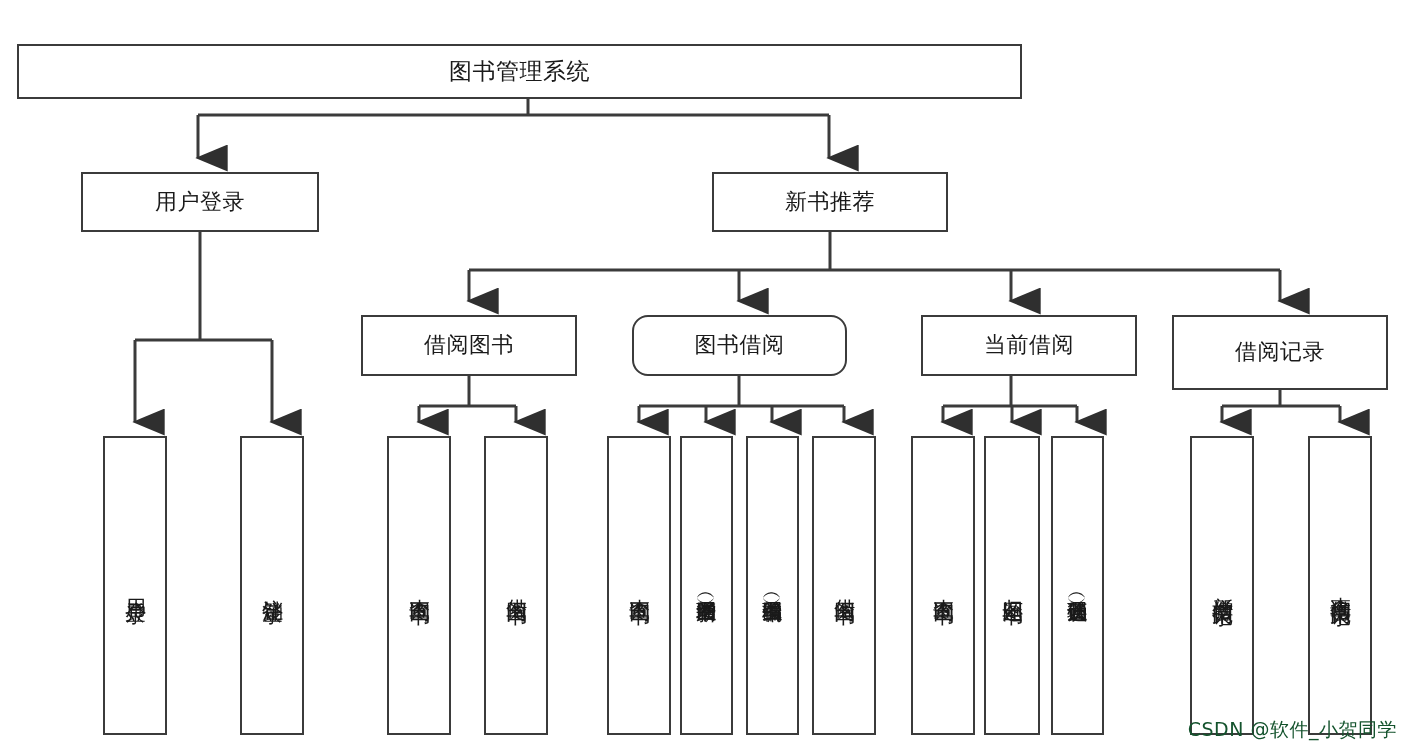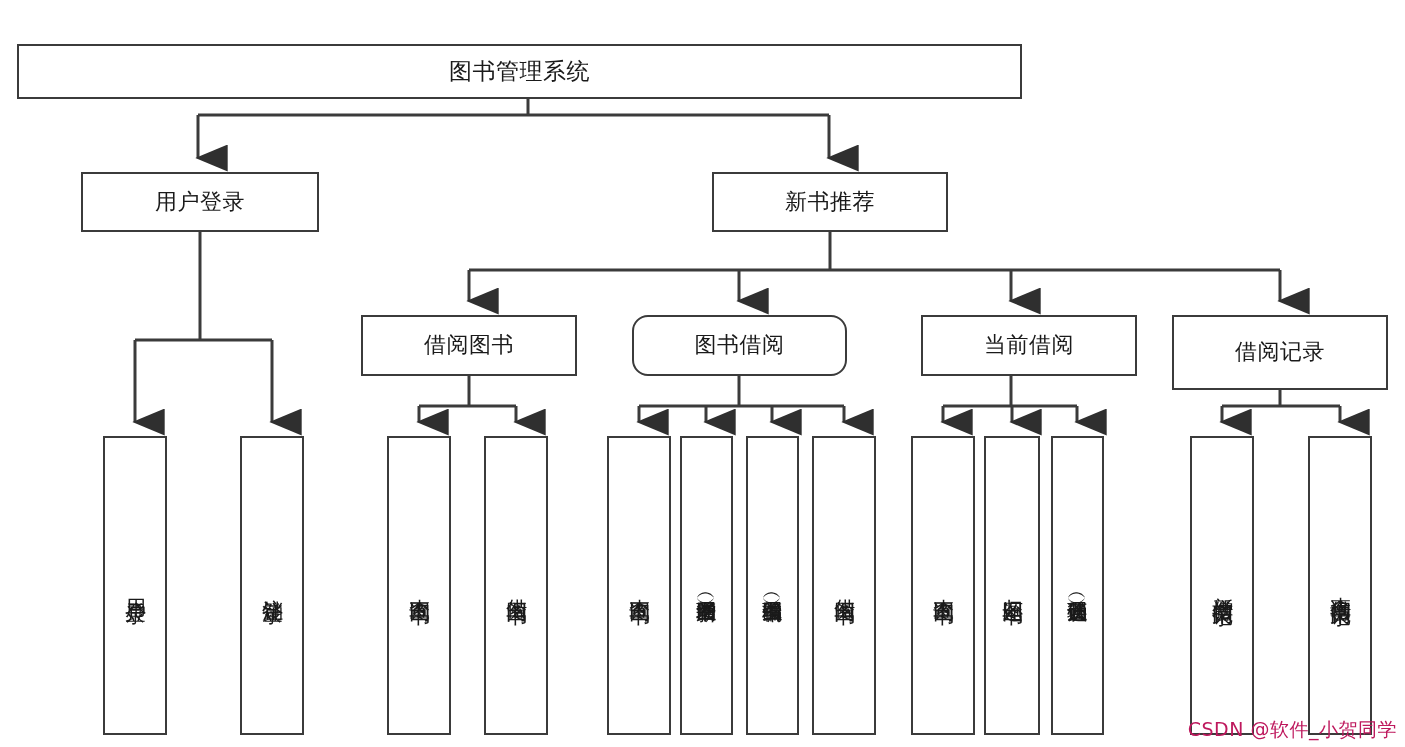--- a/index.html
+++ b/index.html
@@ -50,21 +50,21 @@
   }
   .node.root {
     font-size: 23px;
     margin-top: 32px;
   }
   .watermark {
     position: absolute;
     right: 8px;
     bottom: 4px;
     font-size: 19px;
-    color: #be185d;
+    color: #14532d;
     white-space: nowrap;
     letter-spacing: 0.5px;
   }
 </style>
 </head>
 <body>
 
 <div id="canvas">
 
   <svg id="edges" viewBox="0 0 1405 747" xmlns="http://www.w3.org/2000/svg">

